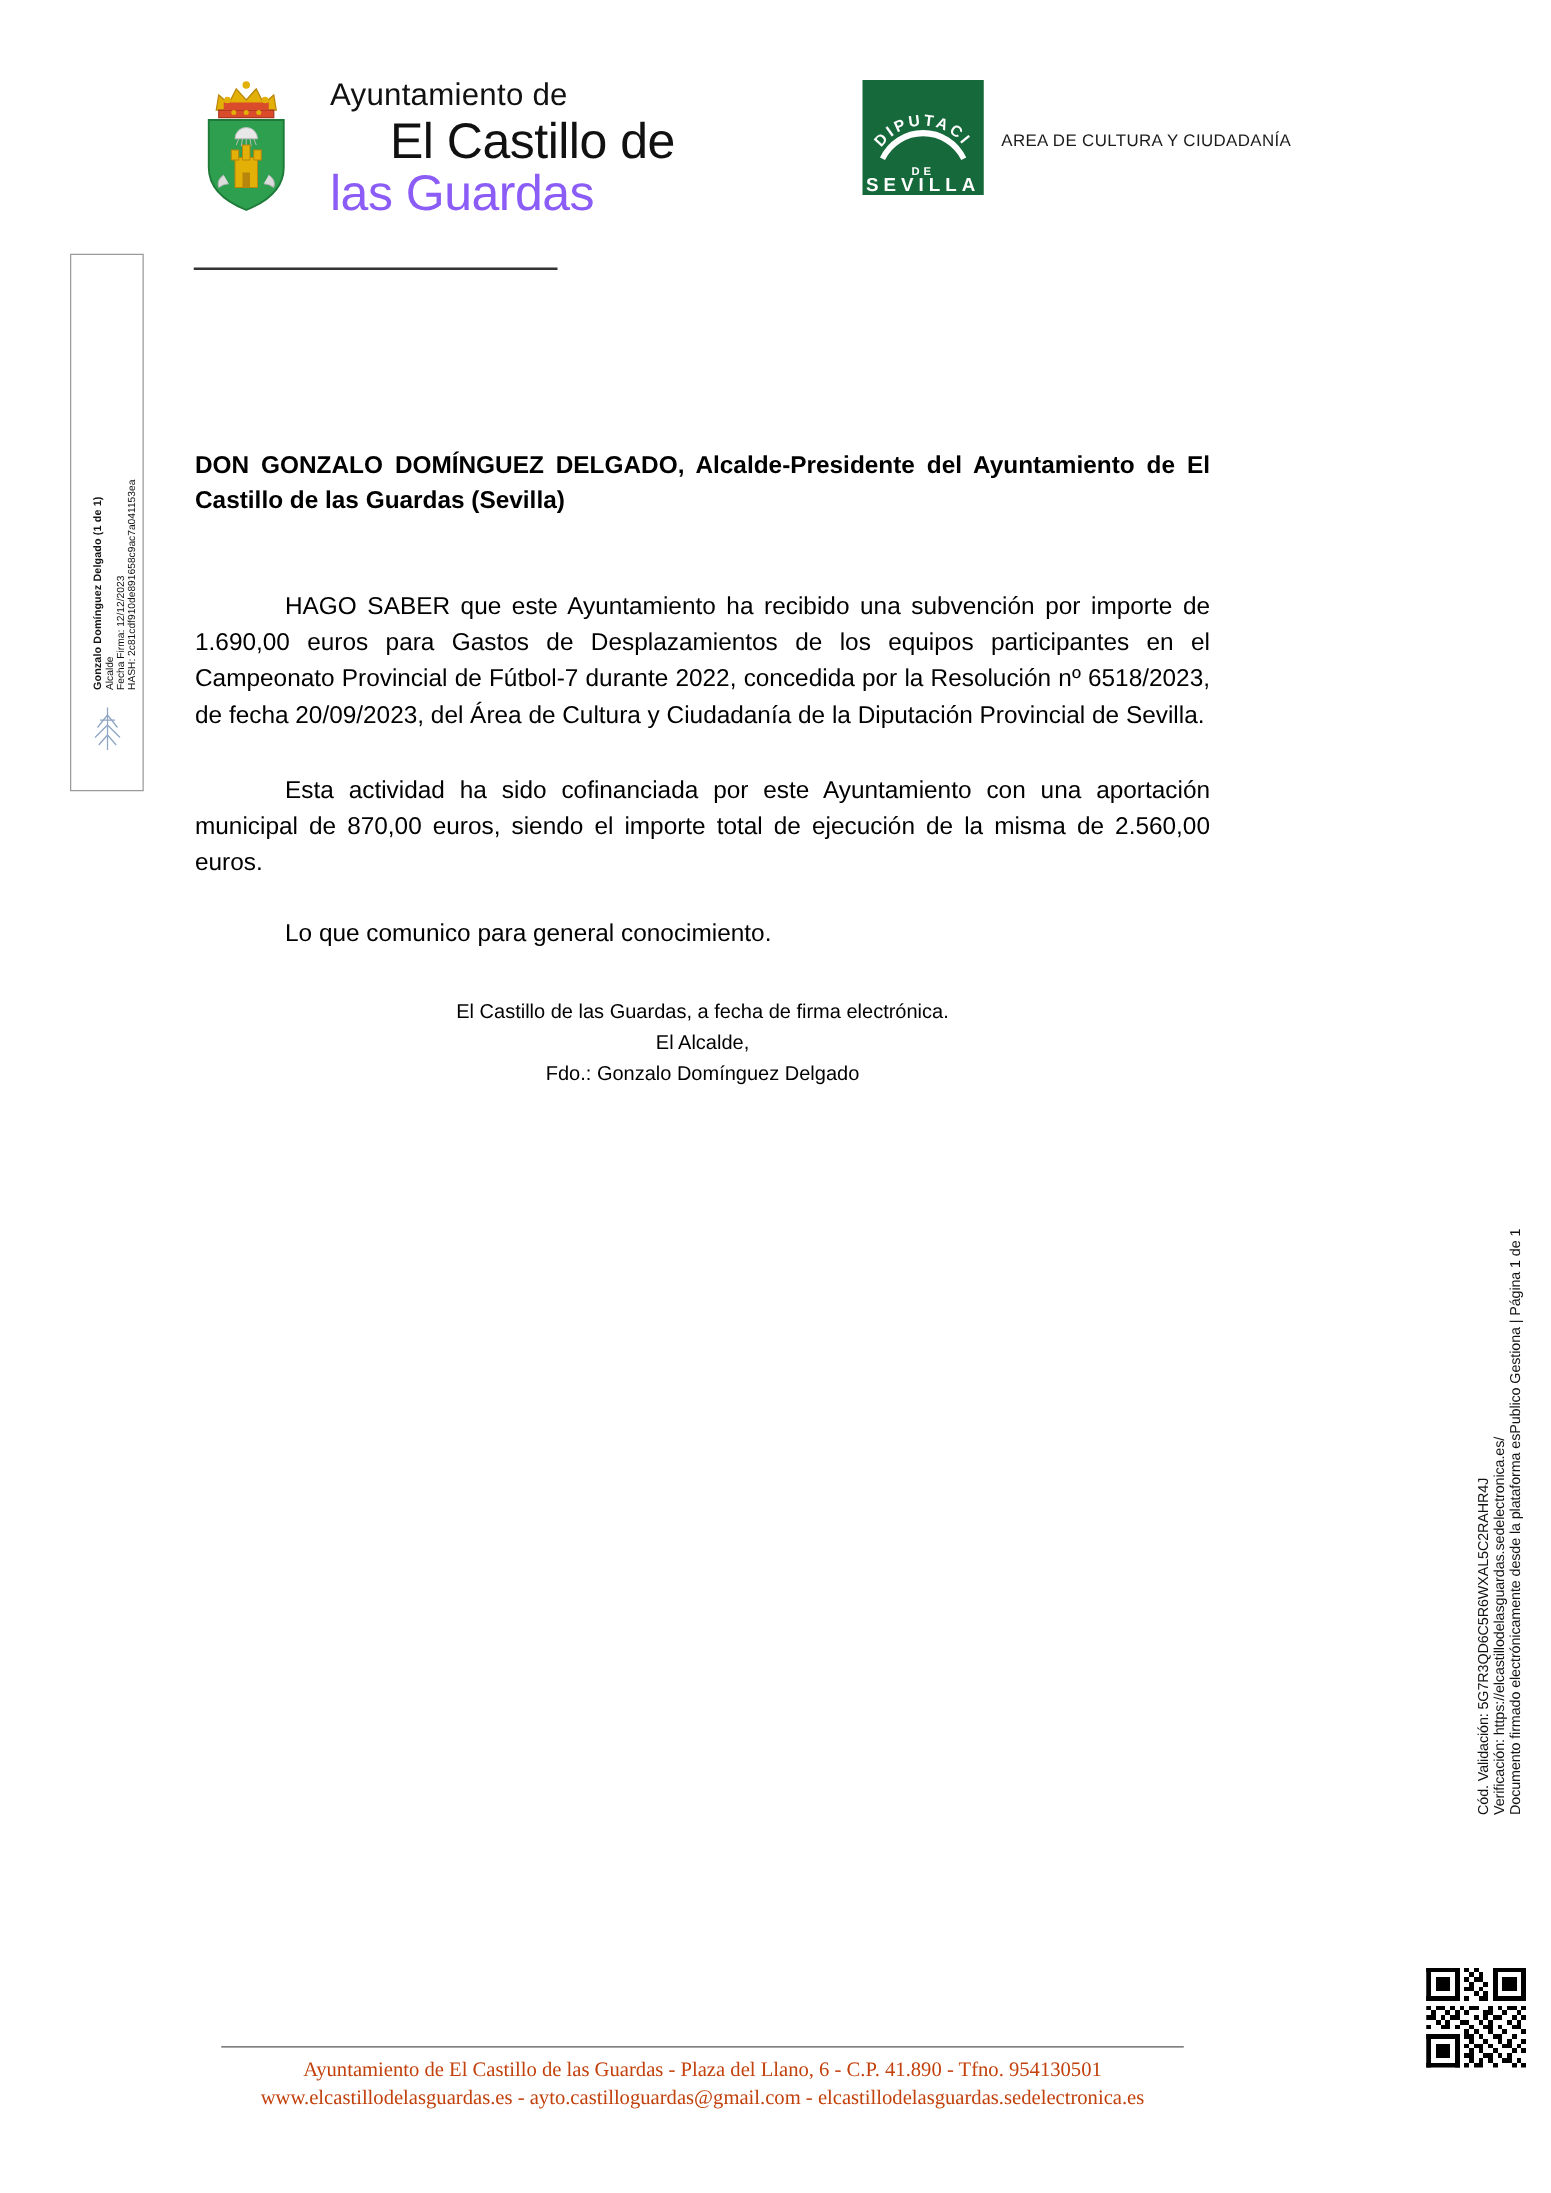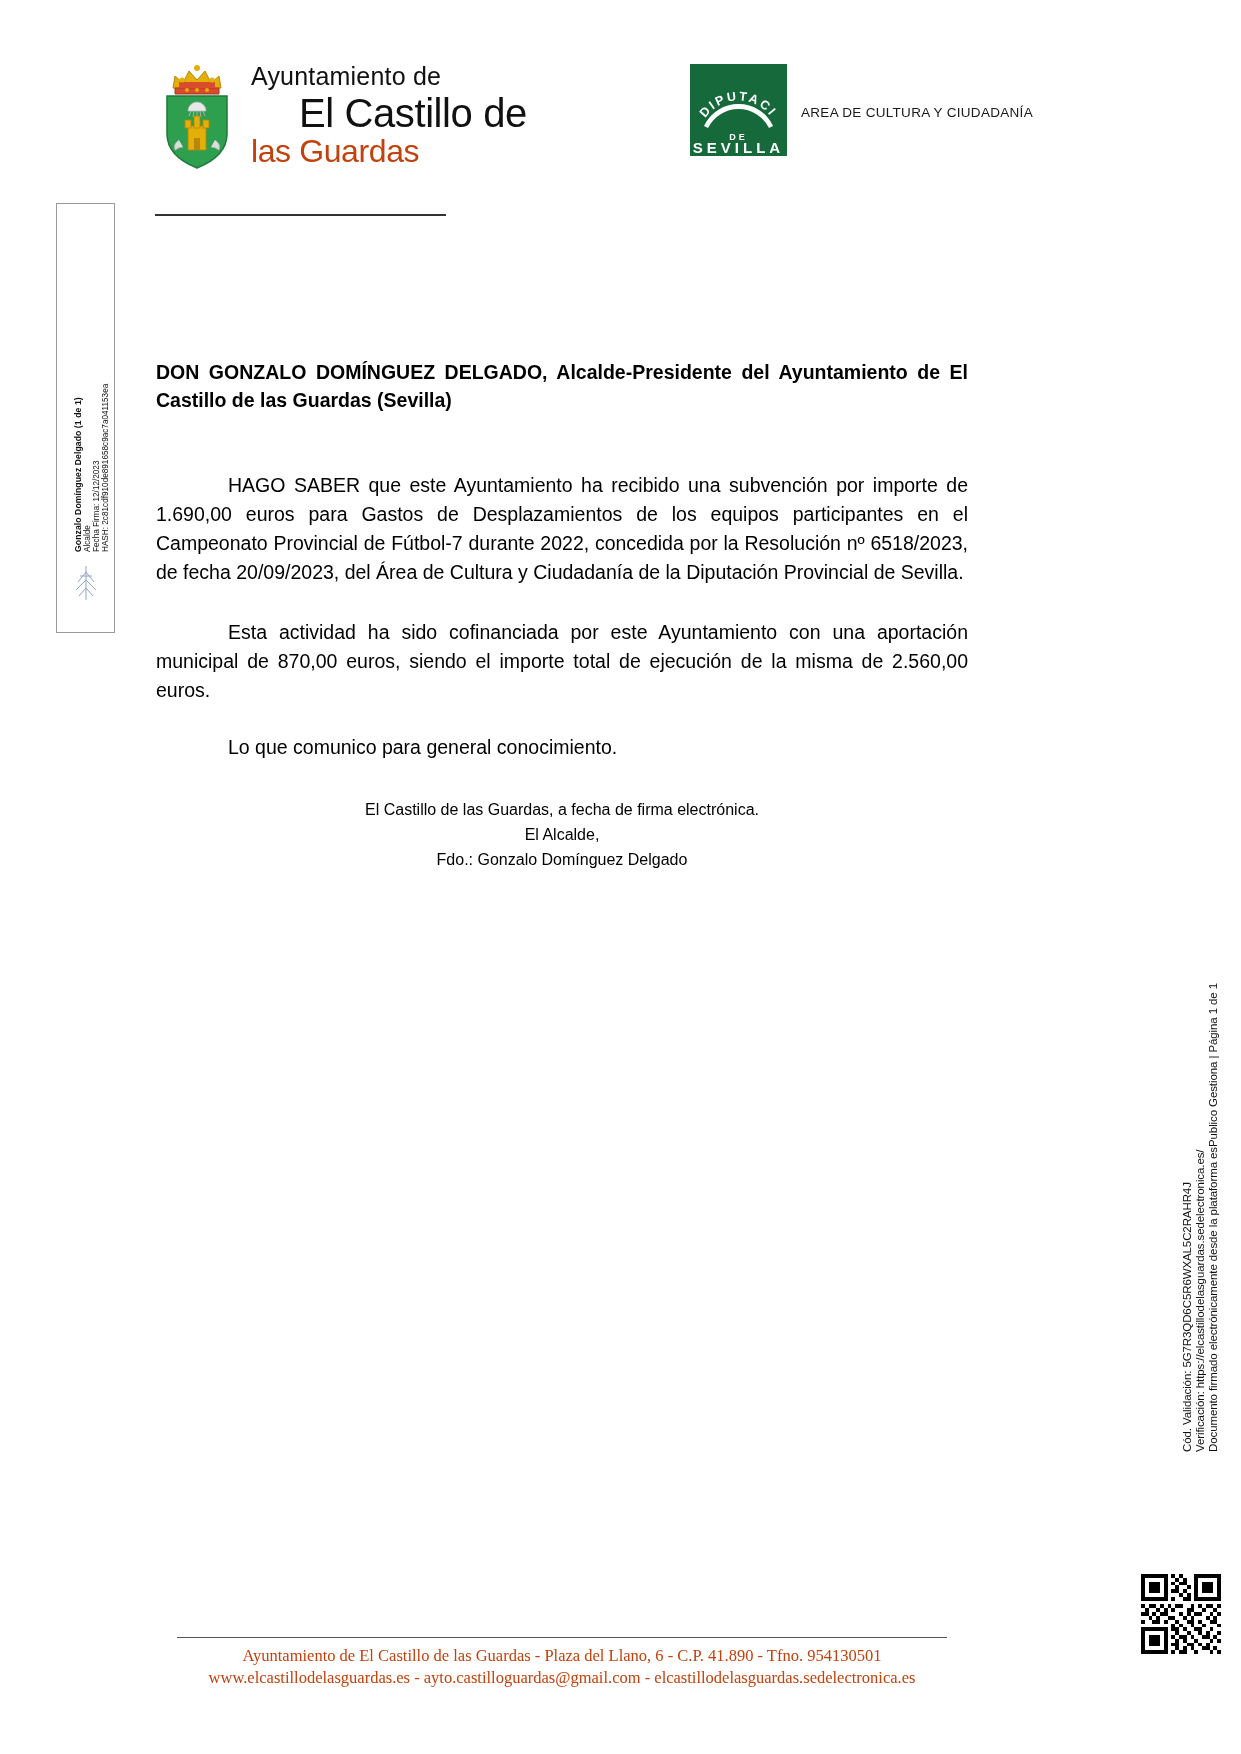--- a/index.html
+++ b/index.html
@@ -26,21 +26,21 @@
     left: 0;
     width: 1241px;
     height: 130px;
   }
   .logo-ayto {
     position: absolute;
     left: 155px;
     top: 10px;
     display: flex;
     align-items: flex-start;
-    gap: 12px;
+    gap: 25px;
   }
   .shield-wrap {
     width: 84px;
     height: 112px;
     position: relative;
   }
   .ayto-text {
     display: flex;
     flex-direction: column;
     line-height: 1;
@@ -52,23 +52,23 @@
     color: #111;
   }
   .ayto-line2 {
     font-size: 40px;
     letter-spacing: -0.4px;
     color: #111;
     margin-top: 4px;
     margin-left: 48px;
   }
   .ayto-line3 {
-    font-size: 32px;
+    font-size: 40px;
     letter-spacing: -0.4px;
-    color: #c2410c;
+    color: #8b5cf6;
     margin-top: 2px;
   }
   .ayto-rule {
     position: absolute;
     left: 155px;
     top: 166px;
     width: 291px;
     height: 2px;
     background: #333;
   }

